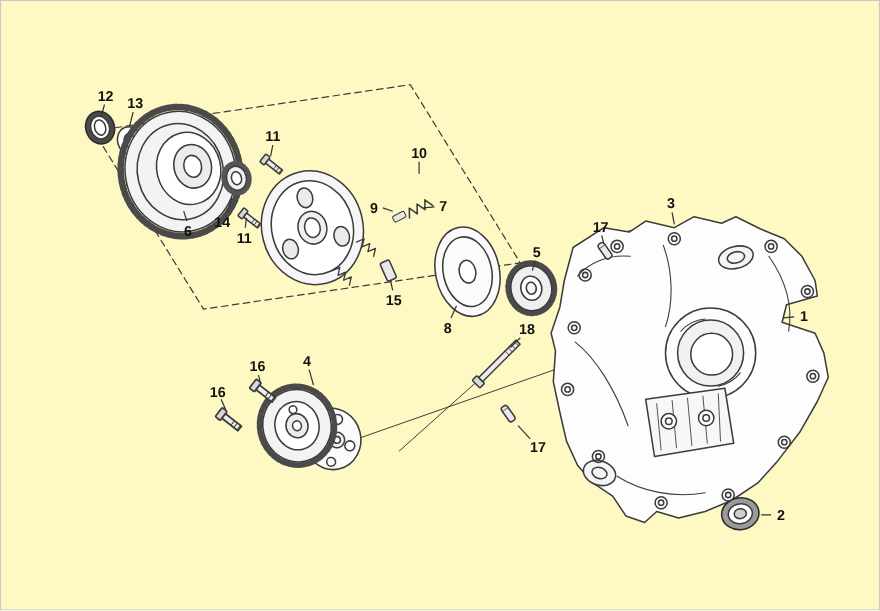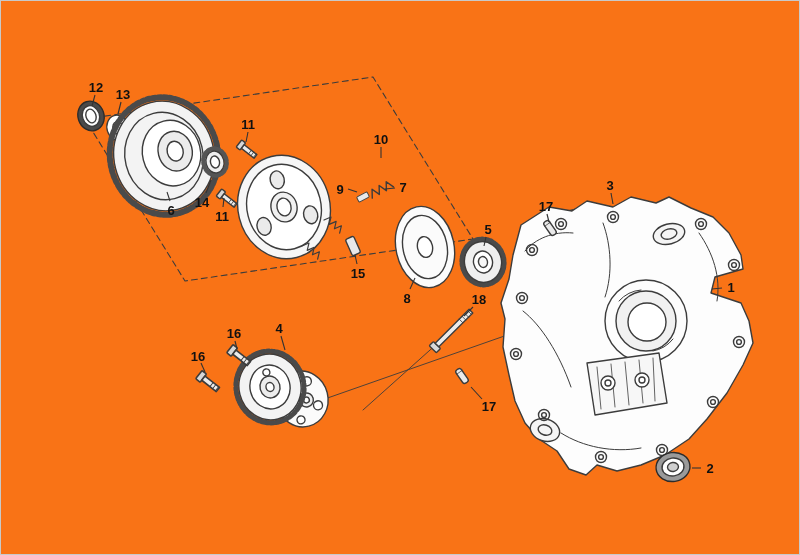--- a/index.html
+++ b/index.html
@@ -1,20 +1,20 @@
 <!DOCTYPE html>
 <html><head>
 <meta charset="utf-8">
 <style>
   html,body{margin:0;padding:0;background:#ffffff;}
   .frame{
     position:relative;
     width:800px;height:555px;
     box-sizing:border-box;
-    background:#f97316;
+    background:#fef9c3;
     border:1px solid #c9c9c9;
     overflow:hidden;
     font-family:"Liberation Sans",sans-serif;
   }
   svg{position:absolute;left:0;top:0;}
   .callout{
     font-family:"Liberation Sans",sans-serif;
     font-weight:bold;
     font-size:13px;
     fill:#111111;

